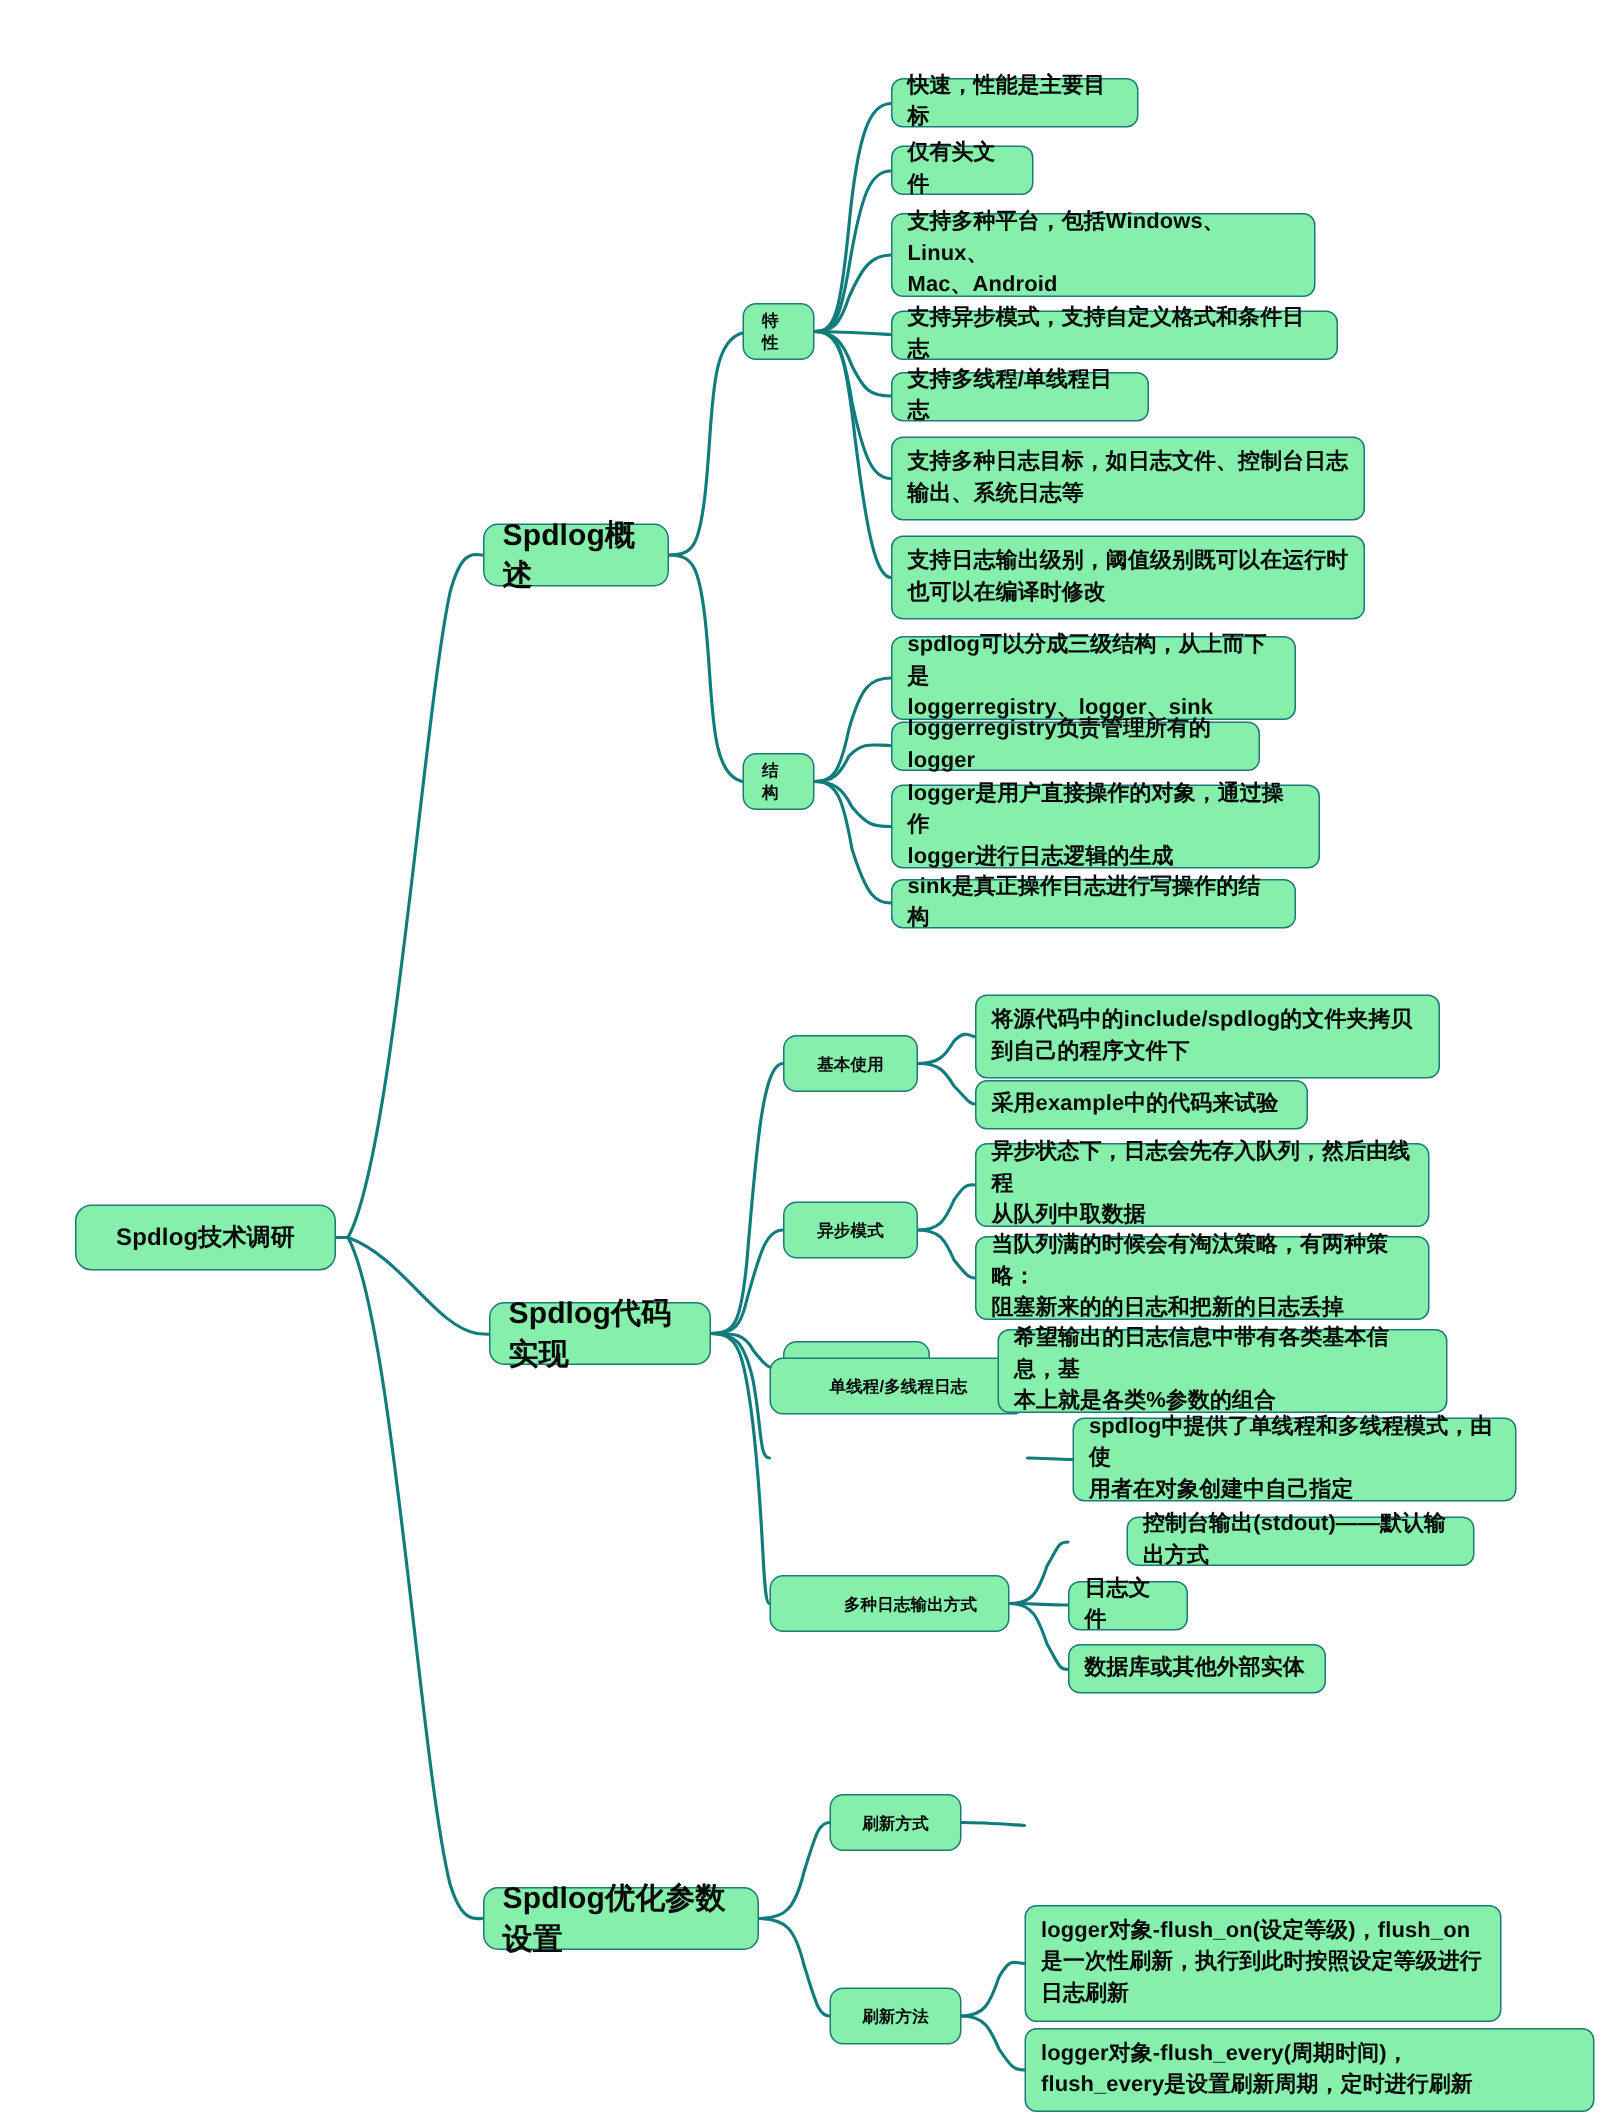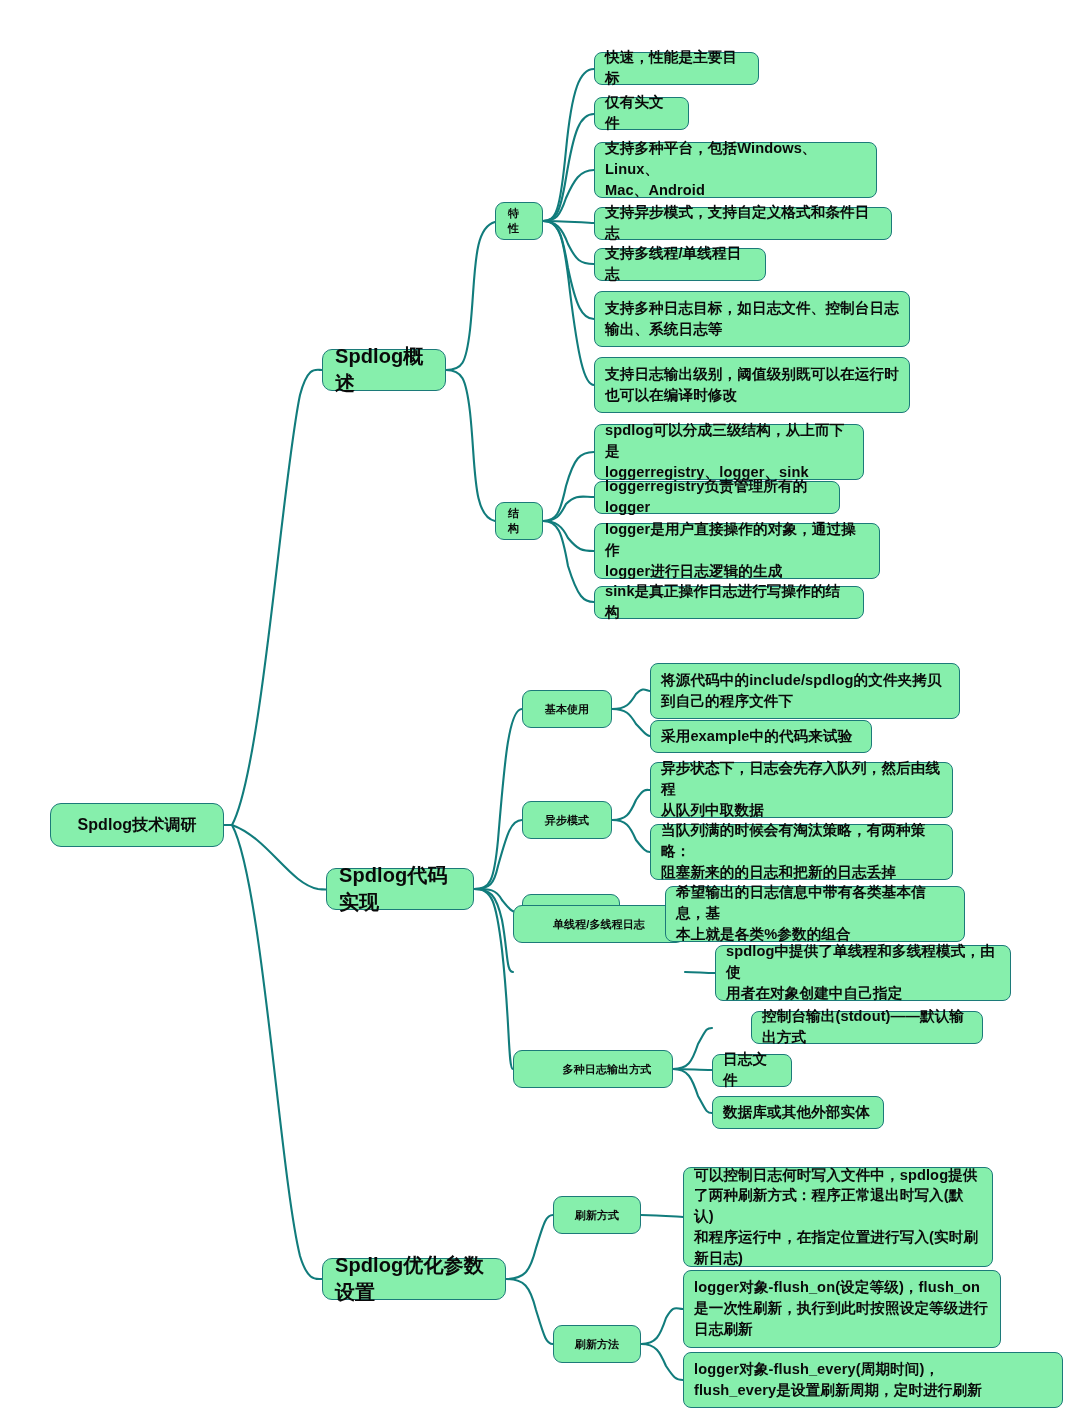--- a/index.html
+++ b/index.html
@@ -241,26 +241,20 @@
   <div class="node leaf" style="left:712px; top:1011px; width:232px; height:33px;margin-left:39px;">
     <span>控制台输出(stdout)——默认输出方式</span>
   </div>
   <div class="node leaf" style="left:712px; top:1054px; width:80px; height:33px;">
     <span>日志文件</span>
   </div>
   <div class="node leaf" style="left:712px; top:1096px; width:172px; height:33px;">
     <span>数据库或其他外部实体</span>
   </div>
 
-  <div class="node leaf multi" style="left:683px; top:1167px; width:310px; height:100px;">
-    <span>可以控制日志何时写入文件中，spdlog提供
-了两种刷新方式：程序正常退出时写入(默认)
-和程序运行中，在指定位置进行写入(实时刷
-新日志)</span>
-  </div>
 
   <div class="node leaf multi" style="left:683px; top:1270px; width:318px; height:78px;">
     <span>logger对象-flush_on(设定等级)，flush_on
 是一次性刷新，执行到此时按照设定等级进行
 日志刷新</span>
   </div>
   <div class="node leaf multi" style="left:683px; top:1352px; width:380px; height:56px;">
     <span>logger对象-flush_every(周期时间)，
 flush_every是设置刷新周期，定时进行刷新</span>
   </div>

